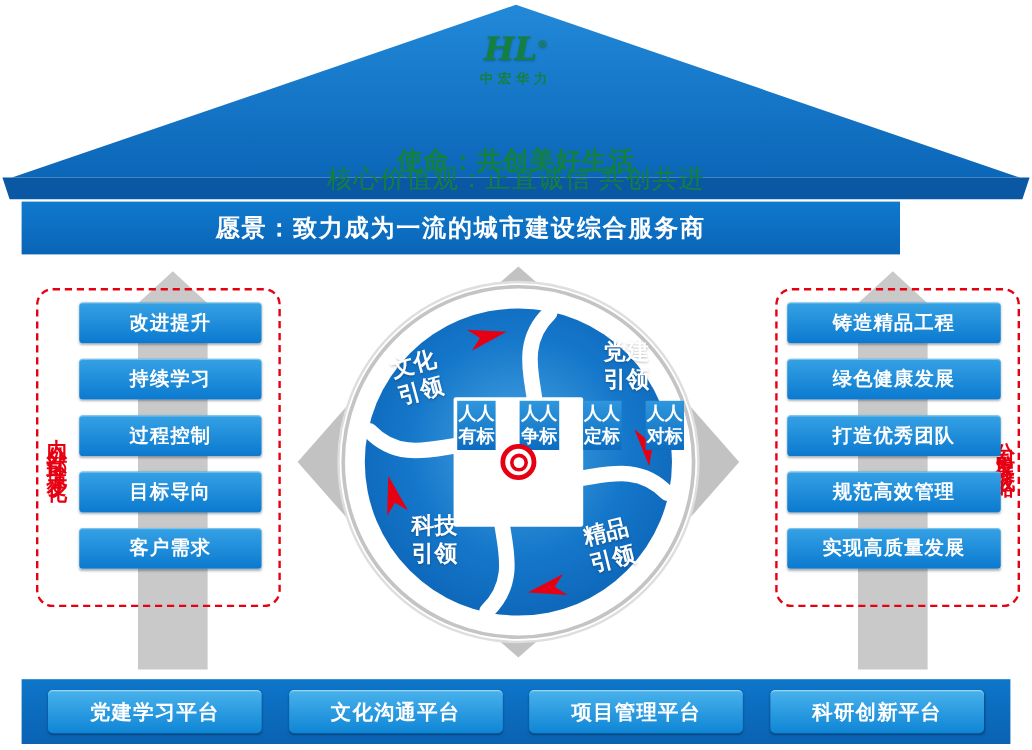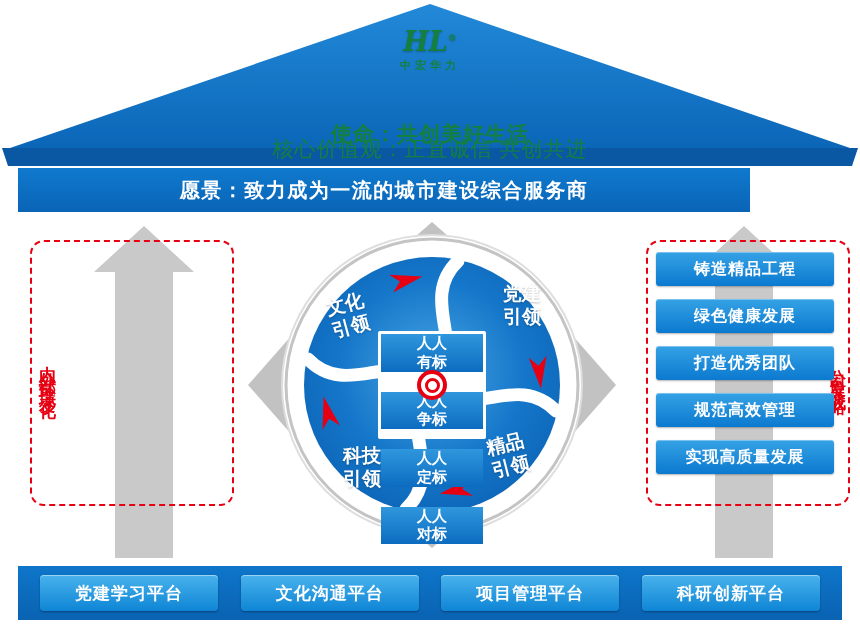--- a/index.html
+++ b/index.html
@@ -42,24 +42,24 @@
     display:flex; align-items:center; justify-content:center;
     box-shadow:0 1px 2px rgba(0,0,0,.3), inset 0 1px 0 rgba(255,255,255,.35); }
 
   
   .wheel { position:absolute; left:272px; top:225px; width:320px; height:320px; z-index:2; }
   .wheel-svg { position:absolute; left:0; top:0; }
   .blade-label { position:absolute; color:#fff; font-weight:bold; font-size:19px; line-height:1.2;
     width:2.2em; text-align:center; letter-spacing:0; text-shadow:0 1px 2px rgba(0,0,0,.25); }
   .q-tl { left:76px;  top:91px;  transform:translate(-50%,-50%) rotate(-15deg); }
   .q-tr { left:250px; top:81px;  transform:translate(-50%,-50%); }
-  .q-bl { left:90px;  top:243px; transform:translate(-50%,-50%); }
+  .q-bl { left:90px;  top:226px; transform:translate(-50%,-50%);font-family:Liberation Mono, monospace; }
   .q-br { left:236px; top:231px; transform:translate(-50%,-50%) rotate(-14deg); }
   .core { position:absolute; left:106px; top:106px; width:108px; height:108px; background:#fff; padding:3px;
-    display:grid; grid-template-columns:1fr; grid-template-rows:1fr 1fr; gap:20px; border-radius:2px; }
+    display:grid; grid-template-columns:1fr 1fr 1fr 1fr; grid-template-rows:1fr 1fr; gap:20px; border-radius:2px; }
   .core-cell { background:linear-gradient(180deg,#2f97dd,#0c6cc0); display:flex; align-items:center; justify-content:center; }
   .core-cell span { width:2.15em; color:#fff; font-weight:bold; font-size:15px; line-height:1.25; text-align:center; letter-spacing:0; }
   .target { position:absolute; left:160px; top:160px; transform:translate(-50%,-50%); width:30px; height:30px;
     border:4px solid #e60012; border-radius:50%; background:#fff; z-index:5;
     display:flex; align-items:center; justify-content:center; }
   .target::after { content:""; width:9px; height:9px; border:3px solid #e60012; border-radius:50%; }
 
   
   .bottom-bar { position:absolute; left:18px; top:566px; width:824px; height:54px; z-index:2;
     background:linear-gradient(180deg,#0e76ca,#0a62b2);
@@ -105,20 +105,27 @@
       <div class="values">核心价值观：正直诚信 共创共进</div>
     </div>
   </div>
 
   <div class="vision-bar">
     <span>愿景：致力成为一流的城市建设综合服务商</span>
   </div>
 
   <div class="panel-box left"></div>
   <div class="v-label left">内外部环境变化</div>
+  <div class="pills left">
+    <div class="pill">改进提升</div>
+    <div class="pill">持续学习</div>
+    <div class="pill">过程控制</div>
+    <div class="pill">目标导向</div>
+    <div class="pill">客户需求</div>
+  </div>
 
   <div class="panel-box right"></div>
   <div class="v-label right">公司发展战略</div>
   <div class="pills right">
     <div class="pill">铸造精品工程</div>
     <div class="pill">绿色健康发展</div>
     <div class="pill">打造优秀团队</div>
     <div class="pill">规范高效管理</div>
     <div class="pill">实现高质量发展</div>
   </div>

